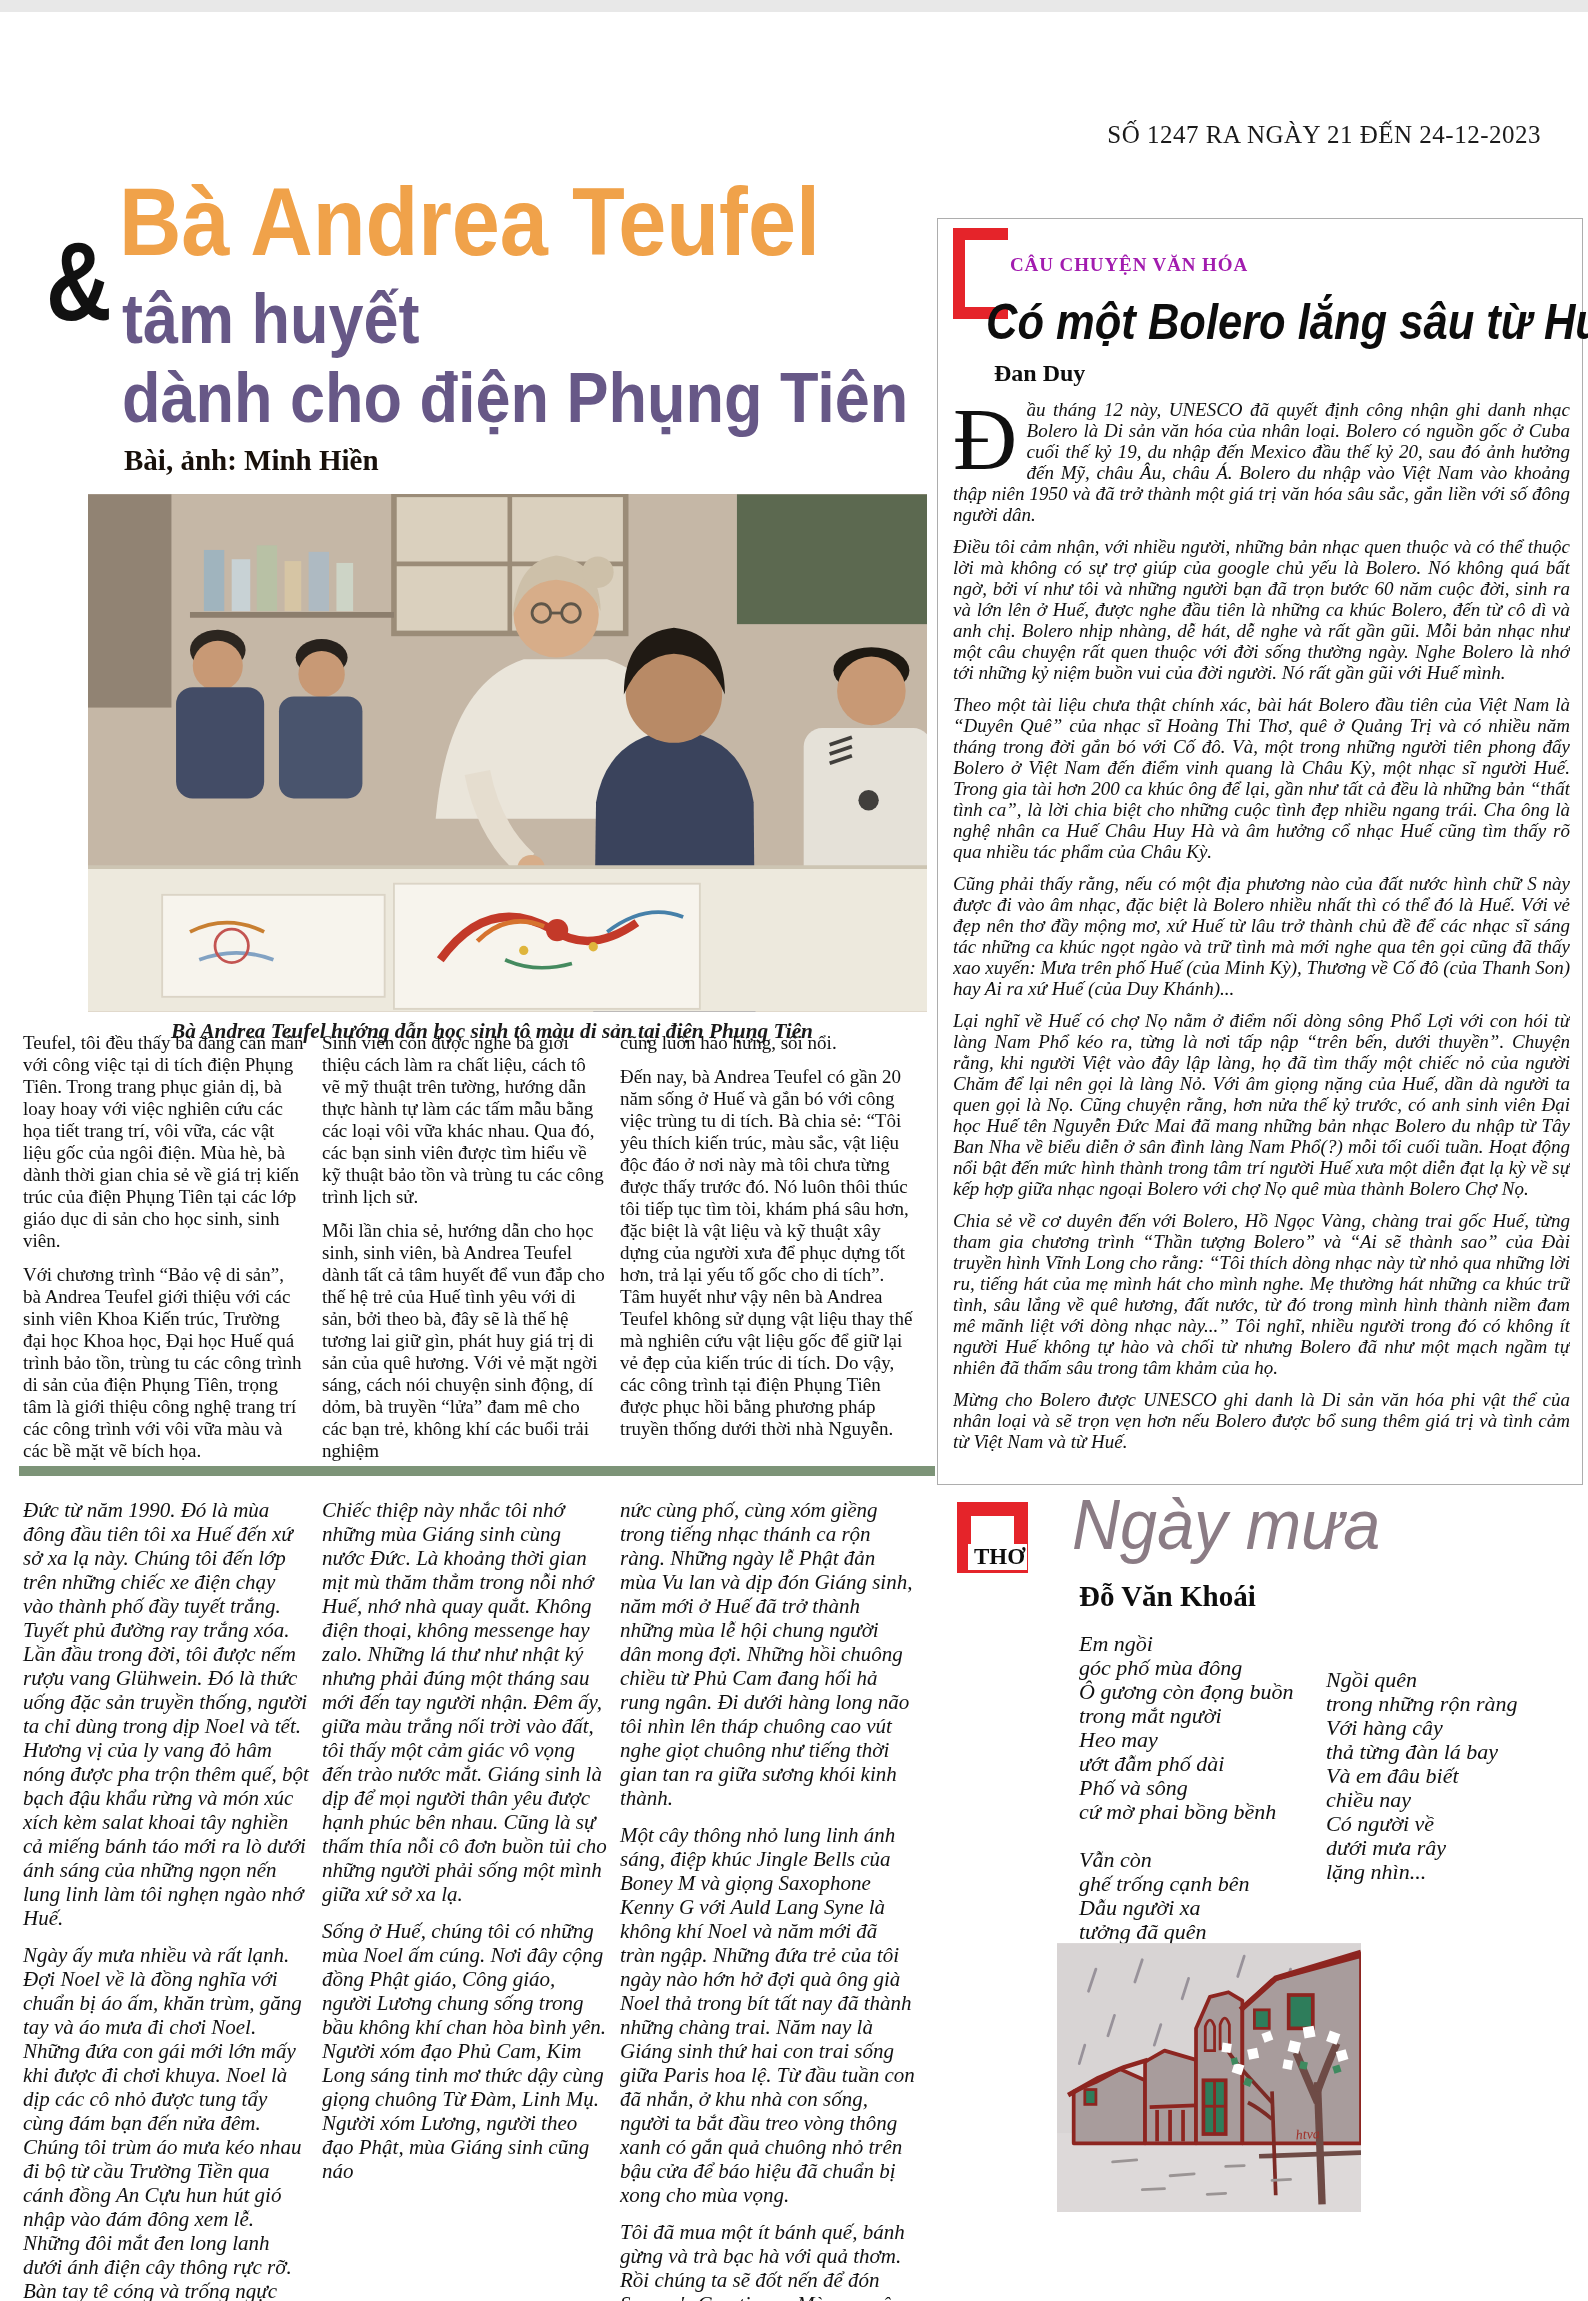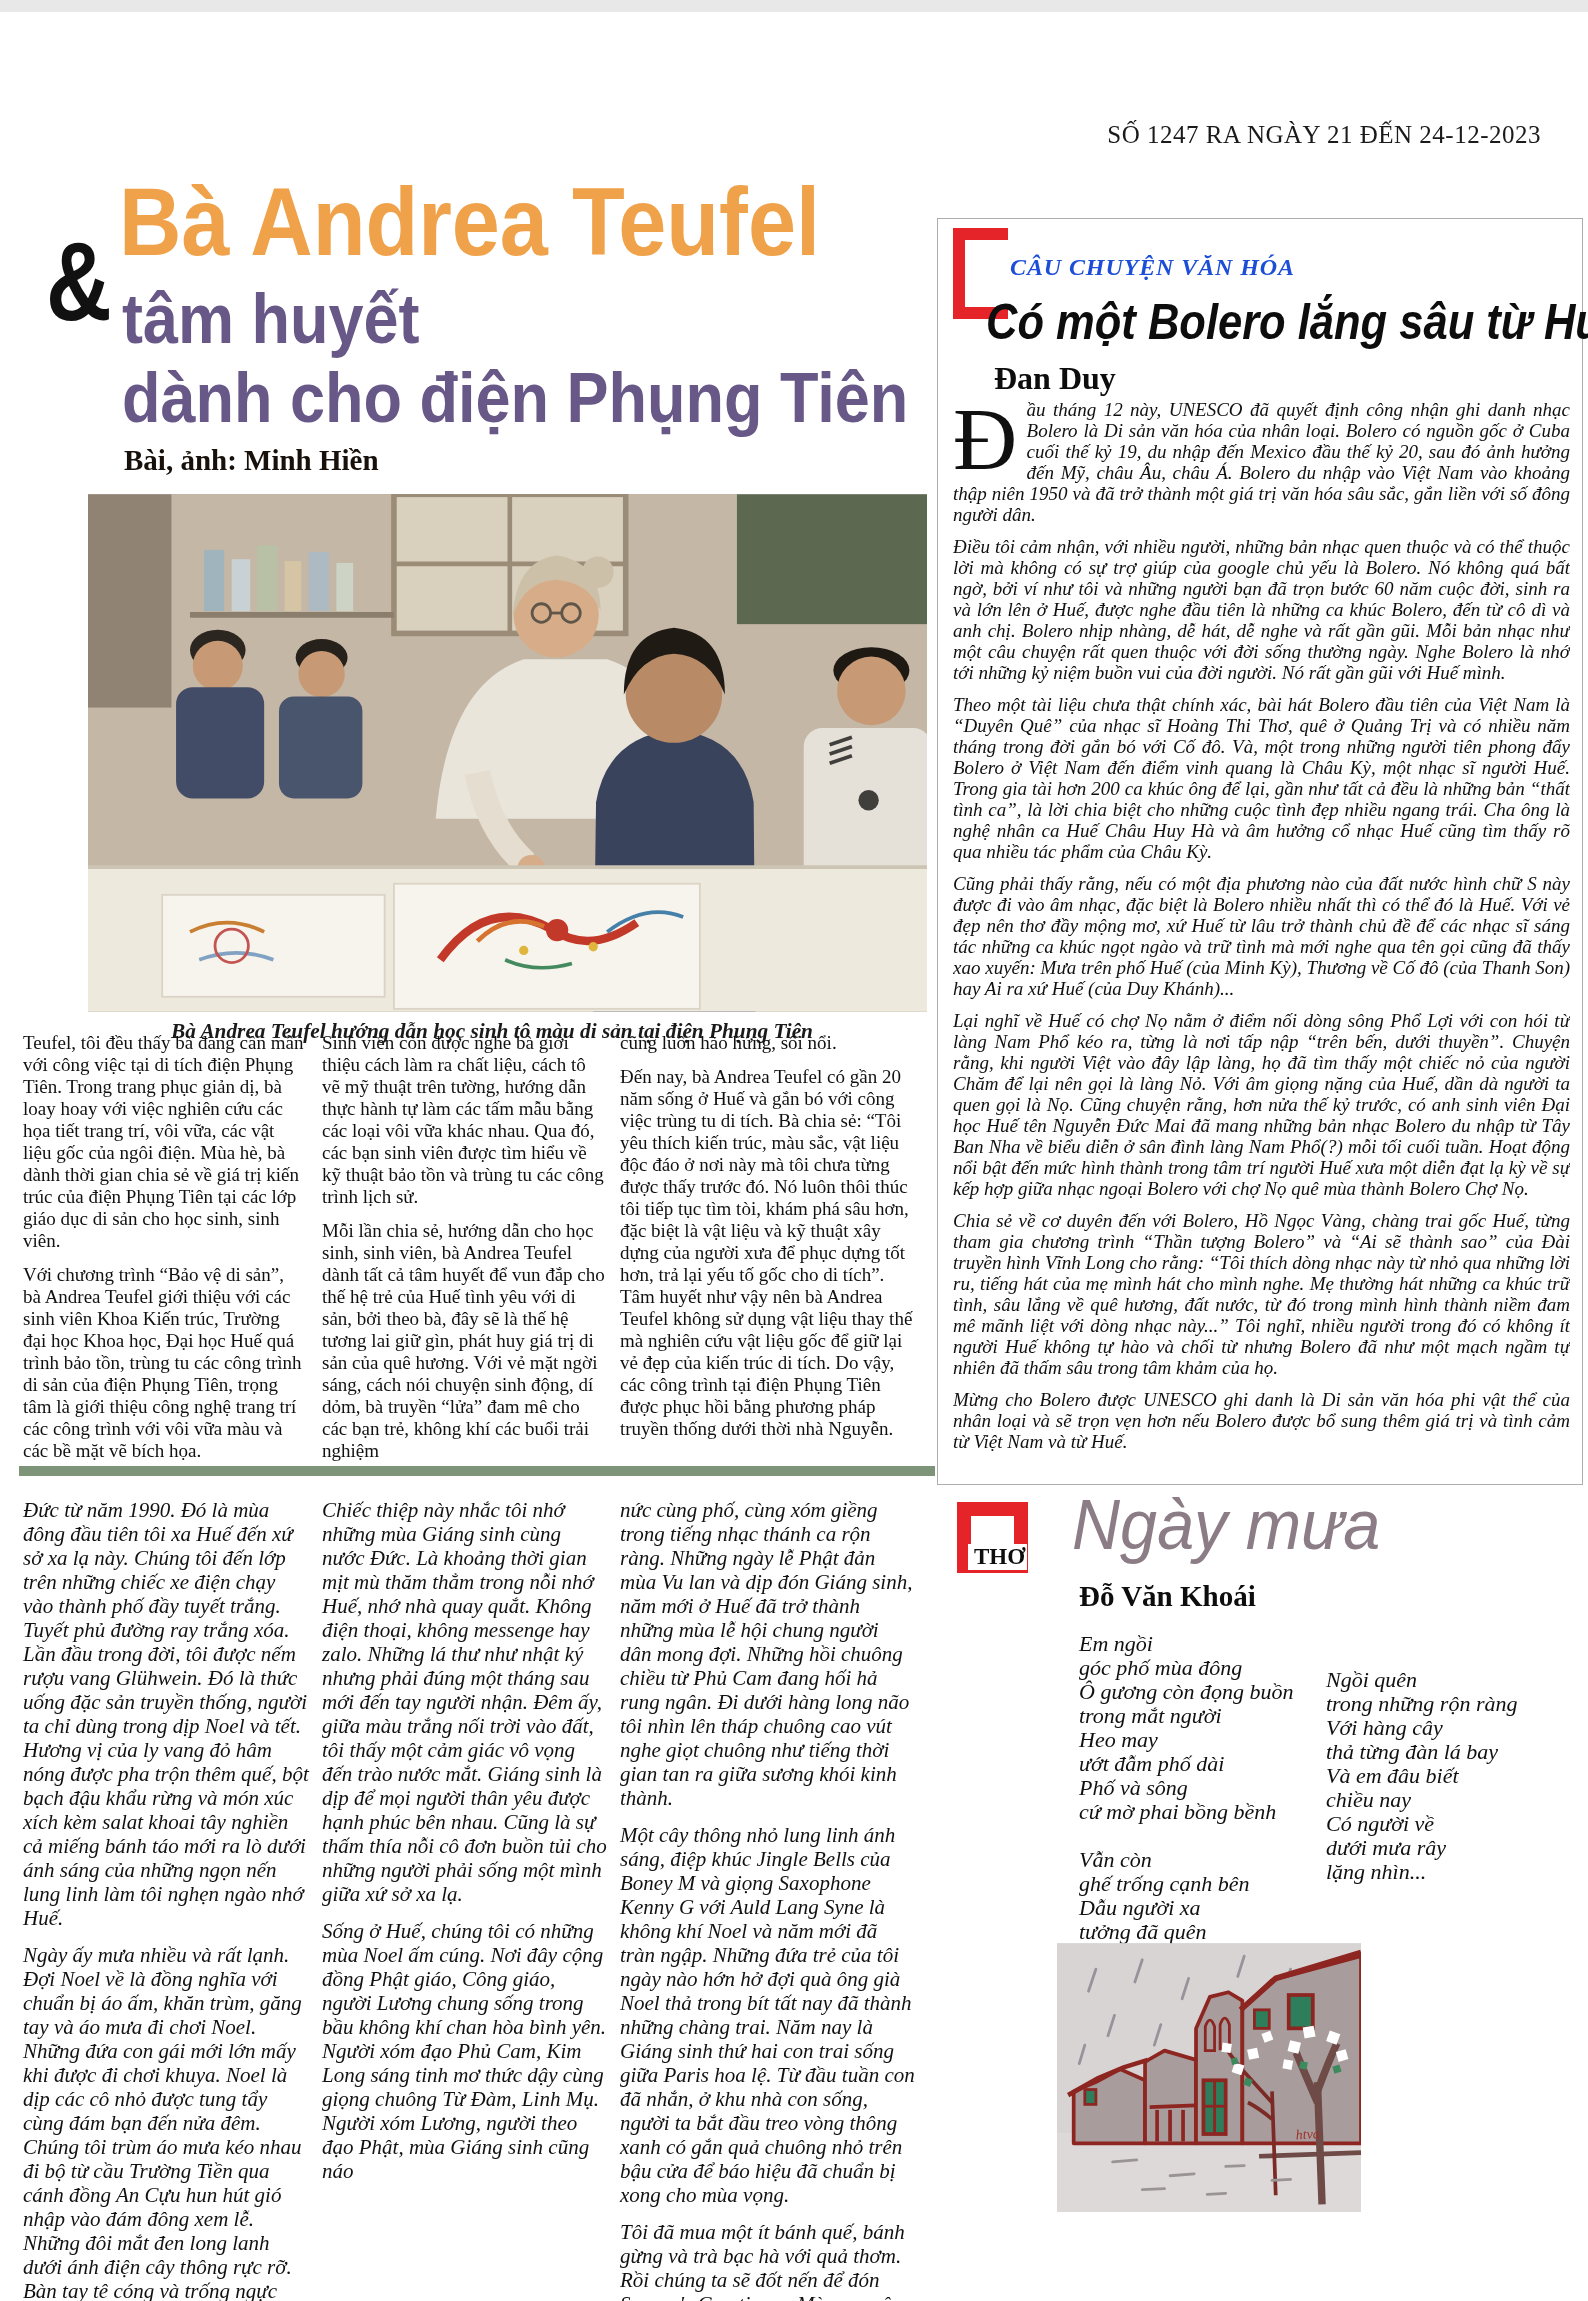--- a/index.html
+++ b/index.html
@@ -41,24 +41,24 @@
   .mcol p{margin:0 0 13px 0;}
   .mcol1{left:23px;width:286px;}
   .mcol2{left:322px;width:286px;}
   .mcol3{left:620px;width:295px;}
 
   
   .culture-box{left:937px;top:206px;width:644px;height:1265px;border:0.9px solid #adadad;background:#fff;}
   .bracket1{position:absolute;left:15px;top:9.3px;width:43px;height:67px;
             border-left:12px solid var(--accent_red);border-top:12px solid var(--accent_red);
             border-bottom:12px solid var(--accent_red);}
-  .culture-label{position:absolute;left:72px;top:35px;font-size:24px;font-weight:bold;letter-spacing:0.9px;color:#1d4ed8;white-space:nowrap;font-style:italic;}
+  .culture-label{position:absolute;left:72px;top:35px;font-size:19px;font-weight:bold;letter-spacing:0.9px;color:#a21caf;white-space:nowrap;}
   .culture-title{position:absolute;left:48px;top:74px;font-family:"Liberation Sans",sans-serif;
             font-style:italic;font-weight:600;font-size:50px;transform:scaleX(.87);transform-origin:0 0;white-space:nowrap;color:#0d0d0d;}
-  .culture-author{position:absolute;left:56px;top:141px;font-size:32px;font-weight:bold;color:#0d0d0d;}
+  .culture-author{position:absolute;left:56px;top:141px;font-size:24px;font-weight:bold;color:#0d0d0d;}
   .culture-body{position:absolute;left:15px;right:12px;top:180px;bottom:7.4px;overflow:hidden;
             font-style:italic;font-size:19px;line-height:21px;text-align:justify;color:#101010;}
   .culture-body p{margin:0 0 11px 0;}
   .dropcap{float:left;font-style:normal;font-size:89px;line-height:72px;padding:3.7px 9.3px 0 0;font-family:"Liberation Serif",serif;}
 
   
   .bracket2{left:957px;top:1490px;width:43px;height:43px;border:14px solid var(--accent_red);text-decoration:underline;}
   .tho-label{position:absolute;right:-13px;bottom:-11px;background:#fff;padding:0 1.9px 0 5.6px;
              font-size:23px;font-weight:bold;color:#0d0d0d;font-family:"Liberation Serif",serif;}
   .poem-title{left:1072px;top:1473px;font-family:"Liberation Sans",sans-serif;font-style:italic;

